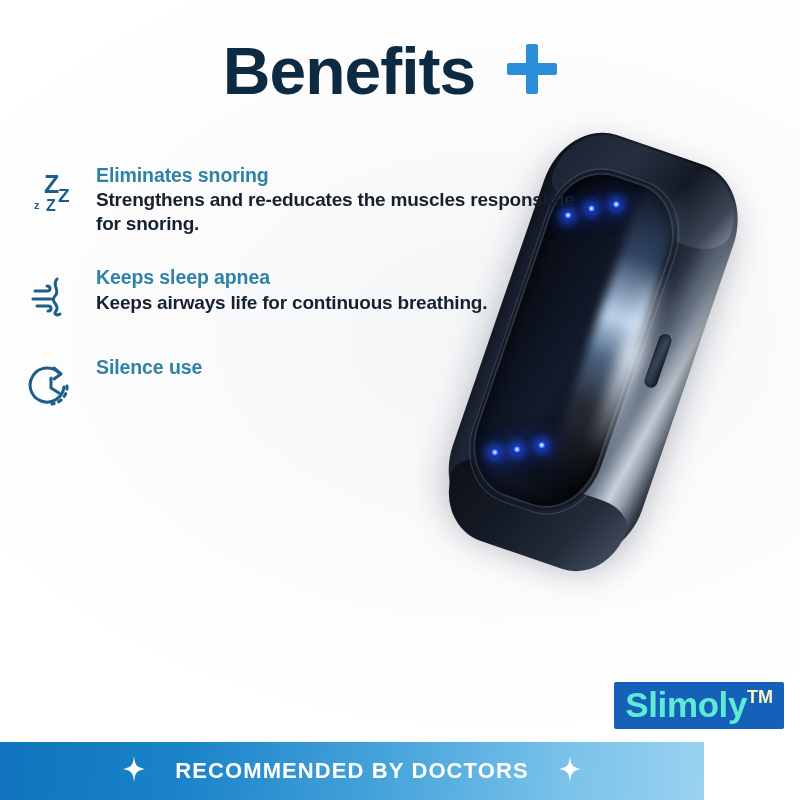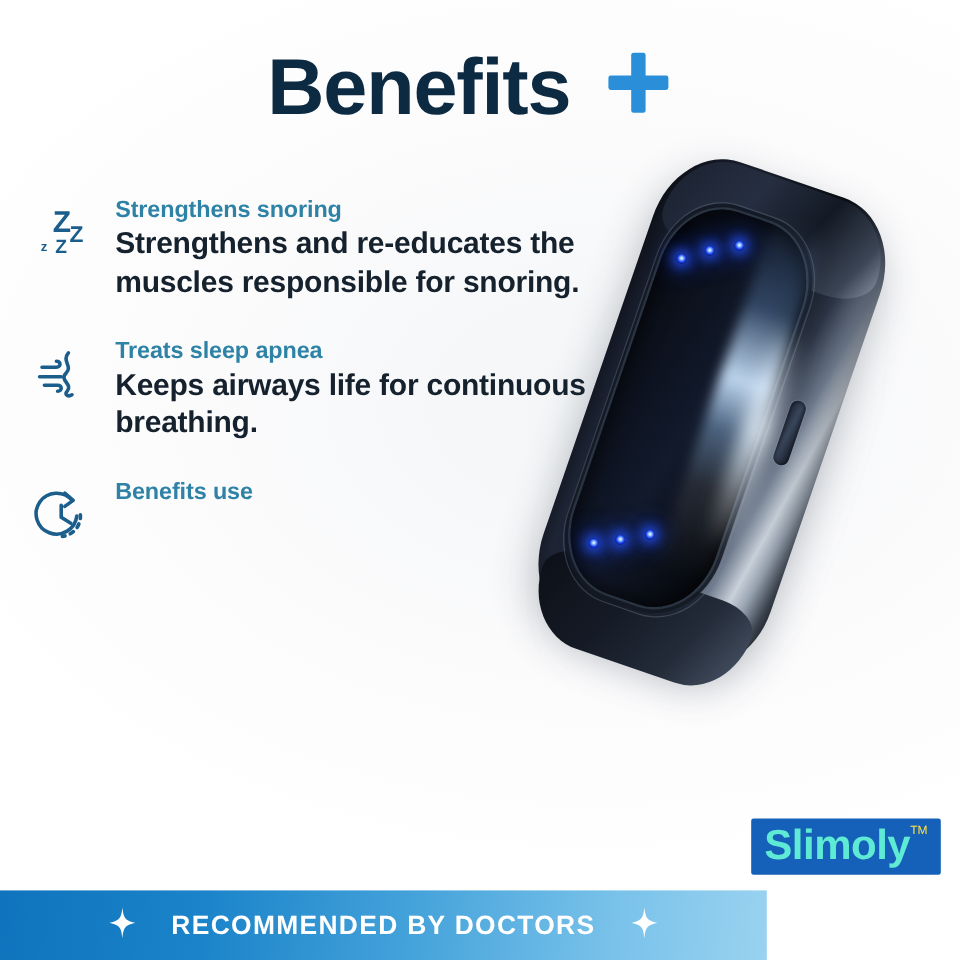--- a/index.html
+++ b/index.html
@@ -74,21 +74,21 @@
   }
   .benefit-heading {
     font-size: 19.5px;
     font-weight: bold;
     color: #2e82a6;
     line-height: 1.15;
     margin-bottom: 2px;
     letter-spacing: -0.1px;
   }
   .benefit-body {
-    font-size: 25px;
+    font-size: 19px;
     font-weight: bold;
     color: #16212e;
     line-height: 1.26;
     letter-spacing: -0.2px;
   }
 
   
   #product-image {
     position: absolute;
     left: 432px;
@@ -237,33 +237,33 @@
     align-items: flex-start;
   }
   #brand-name {
     color: #5eead4;
     font-size: 35px;
     font-weight: bold;
     line-height: 1;
     letter-spacing: -0.4px;
   }
   #brand-tm {
-    color: #fde047;
-    font-size: 10px;
-    font-weight: normal;
+    color: #fef9c3;
+    font-size: 18px;
+    font-weight: bold;
     line-height: 1;
     margin-top: 1px;
   }
 
   
   #bottom-banner {
     position: absolute;
     left: 0;
     bottom: 0;
-    width: 639px;
+    width: 704px;
     height: 58px;
     background: linear-gradient(95deg, #0f74bd 0%, #1a83c9 26%, #47a4db 55%, #79c2ea 80%, #9ad2f0 100%);
     display: flex;
     align-items: center;
     justify-content: center;
     gap: 30px;
   }
   #banner-text {
     color: #ffffff;
     font-size: 22px;
@@ -320,56 +320,56 @@
         <svg width="52" height="50" viewBox="0 0 52 50">
           <g fill="#1b5e8c" font-family="Liberation Sans, sans-serif" font-weight="bold">
             <text x="17" y="23" font-size="25">Z</text>
             <text x="31" y="32" font-size="19">Z</text>
             <text x="19" y="41" font-size="16">Z</text>
             <text x="7" y="39" font-size="11">z</text>
           </g>
         </svg>
       </div>
       <div class="benefit-text">
-        <div class="benefit-heading">Strengthens snoring</div>
+        <div class="benefit-heading">Eliminates snoring</div>
         <div class="benefit-body">Strengthens and re-educates the muscles responsible for snoring.</div>
       </div>
     </div>
 
     <div class="benefit-row">
       <div class="benefit-icon">
         <svg width="52" height="50" viewBox="0 0 52 50">
           <g fill="none" stroke="#1b5e8c" stroke-width="3" stroke-linecap="round" stroke-linejoin="round">
             <path d="M30 7 C 24 14, 34 18, 28 24 C 22 30, 34 33, 29 39 C 26 42, 30 44, 33 42"></path>
             <path d="M8 19 H 20 C 24 19, 24 14, 20 14"></path>
             <path d="M6 27 H 24"></path>
             <path d="M10 34 H 21 C 25 34, 25 39, 21 39"></path>
           </g>
         </svg>
       </div>
       <div class="benefit-text">
-        <div class="benefit-heading">Treats sleep apnea</div>
+        <div class="benefit-heading">Keeps sleep apnea</div>
         <div class="benefit-body">Keeps airways life for continuous breathing.</div>
       </div>
     </div>
 
 
     <div class="benefit-row">
       <div class="benefit-icon">
         <svg width="52" height="50" viewBox="0 0 52 50">
           <g fill="none" stroke="#1b5e8c" stroke-width="3" stroke-linecap="round" stroke-linejoin="round">
             <path d="M33 12 A 17 17 0 1 0 37 25"></path>
             <path d="M40 24 A 17 17 0 0 1 25 42" stroke-dasharray="3.2 4.6"></path>
             <path d="M27 6 L 34 12 L 27 17"></path>
             <path d="M24 16 V 26 L 32 31"></path>
           </g>
         </svg>
       </div>
       <div class="benefit-text">
-        <div class="benefit-heading">Benefits use</div>
+        <div class="benefit-heading">Silence use</div>
       </div>
     </div>
 
   </div>
 
   <div id="brand-logo">
     <span id="brand-name">Slimoly</span>
     <span id="brand-tm">TM</span>
   </div>
 

